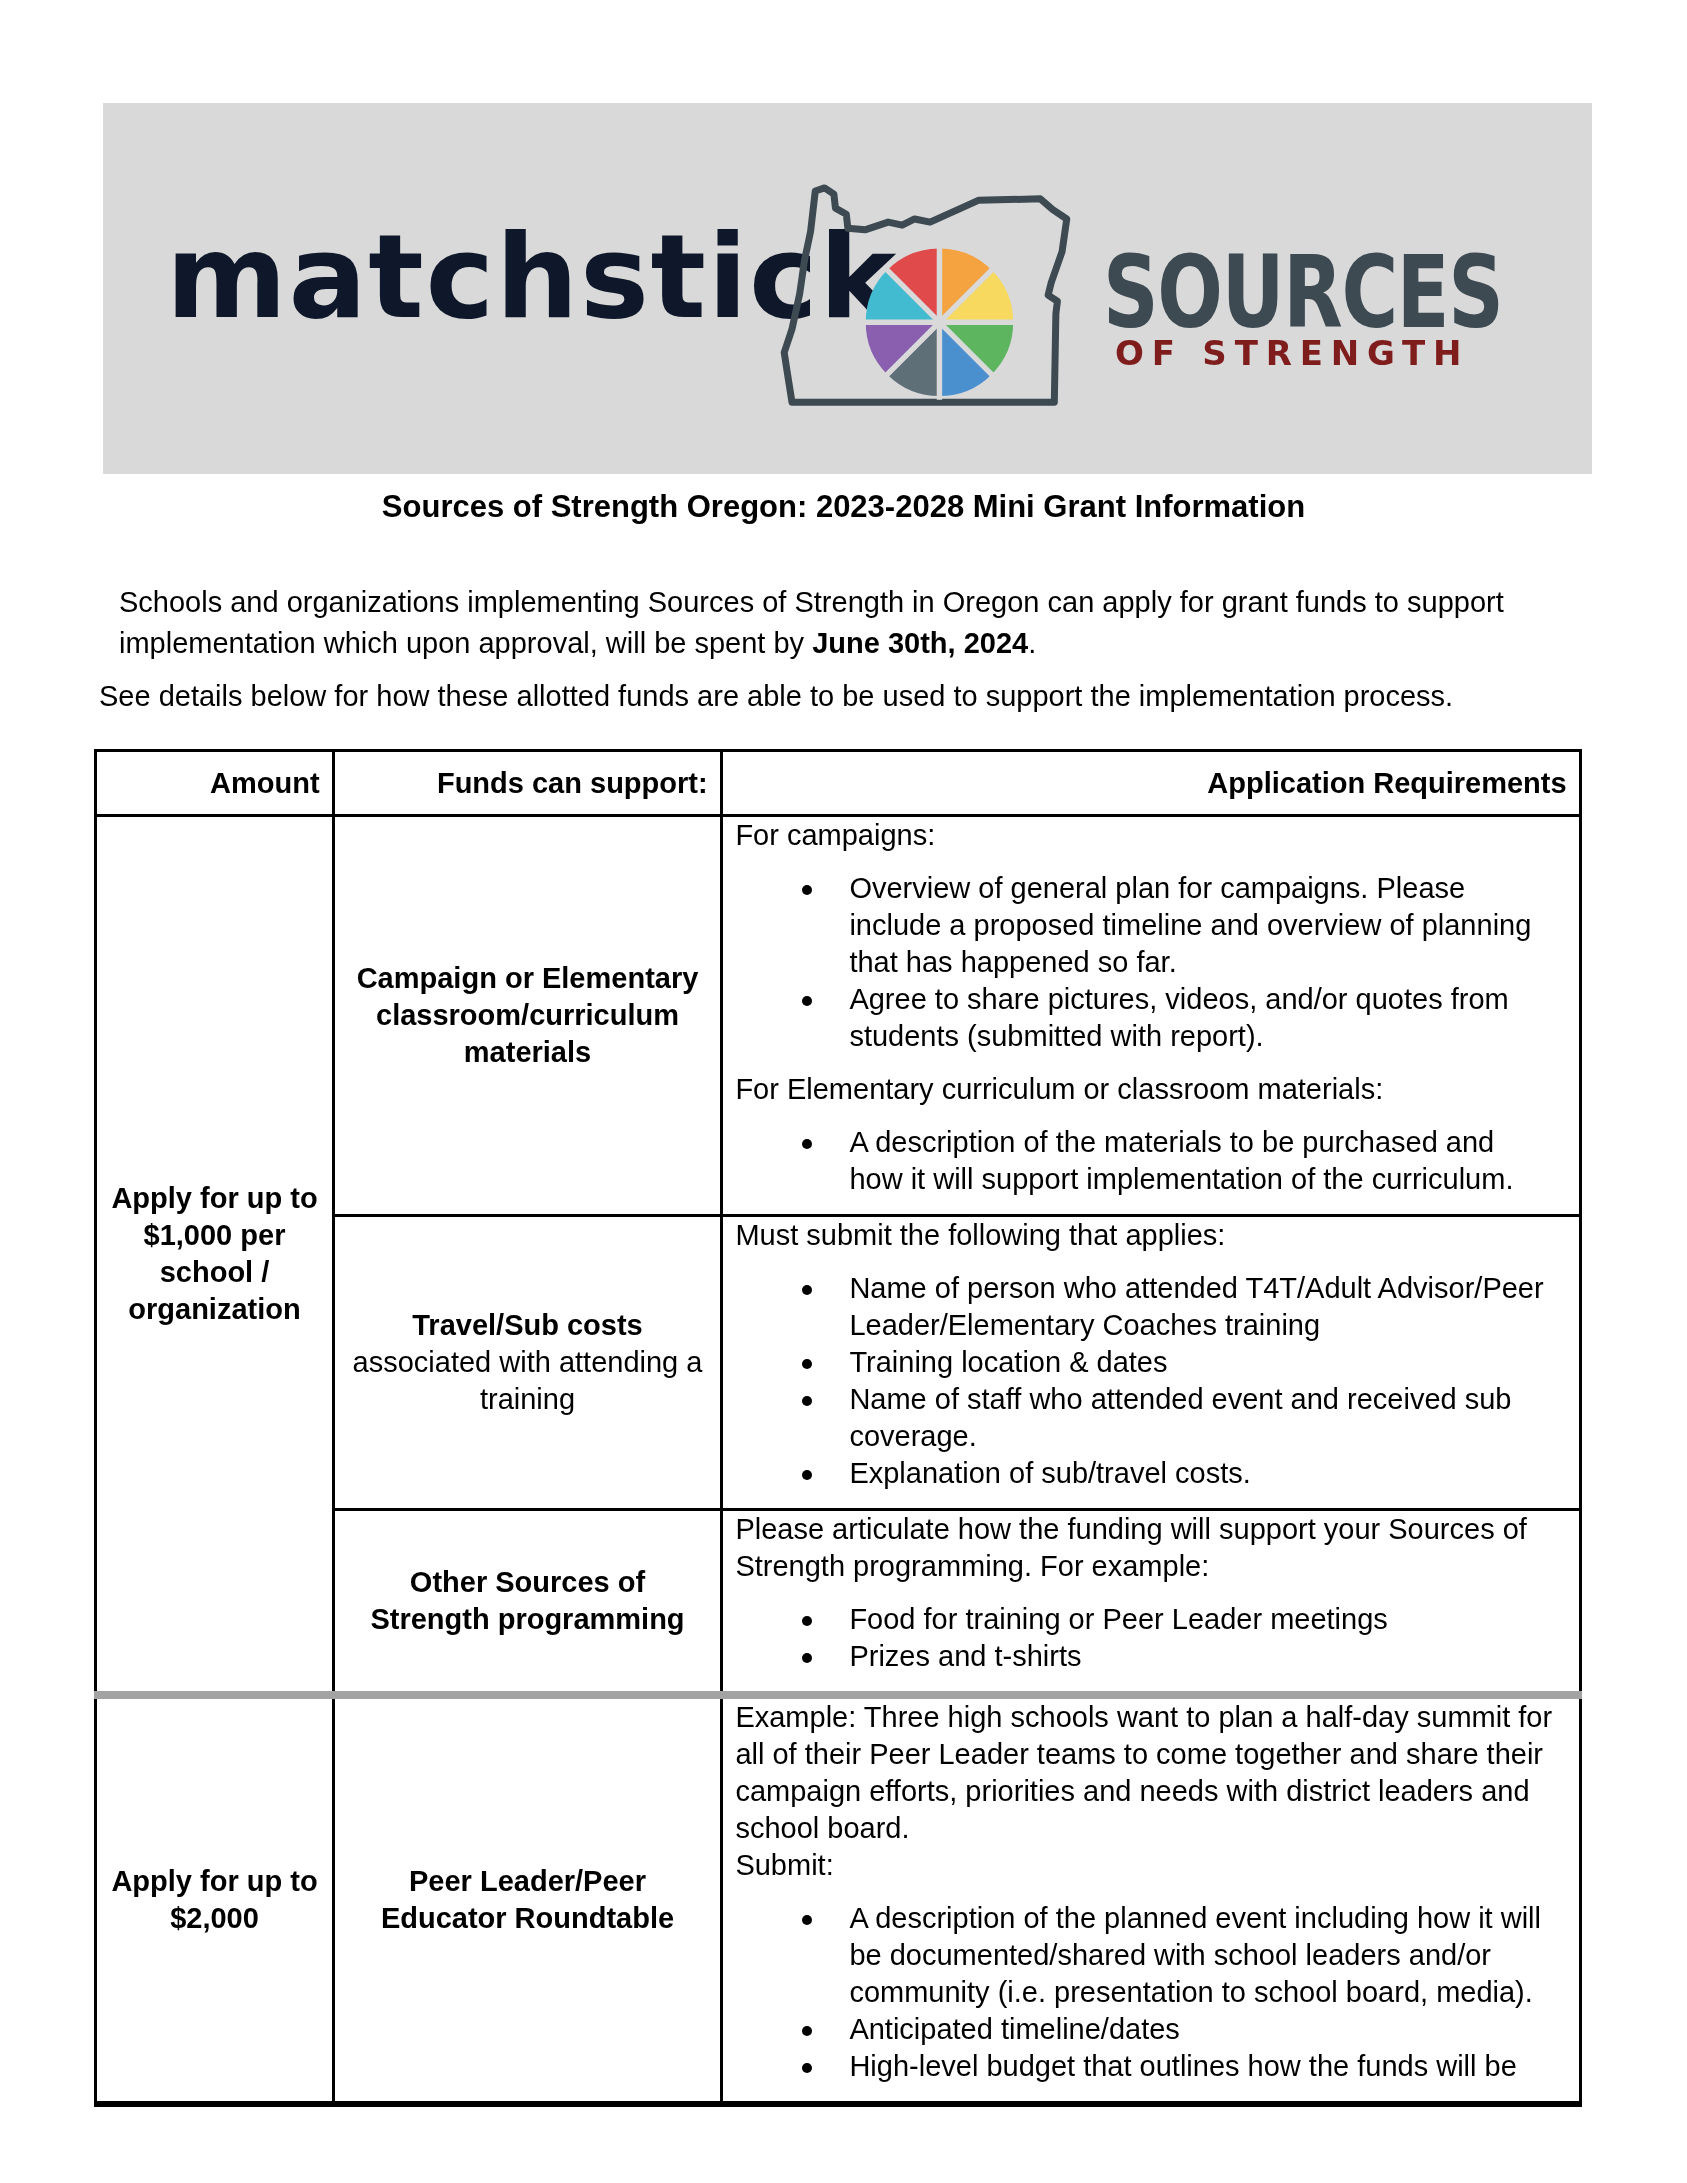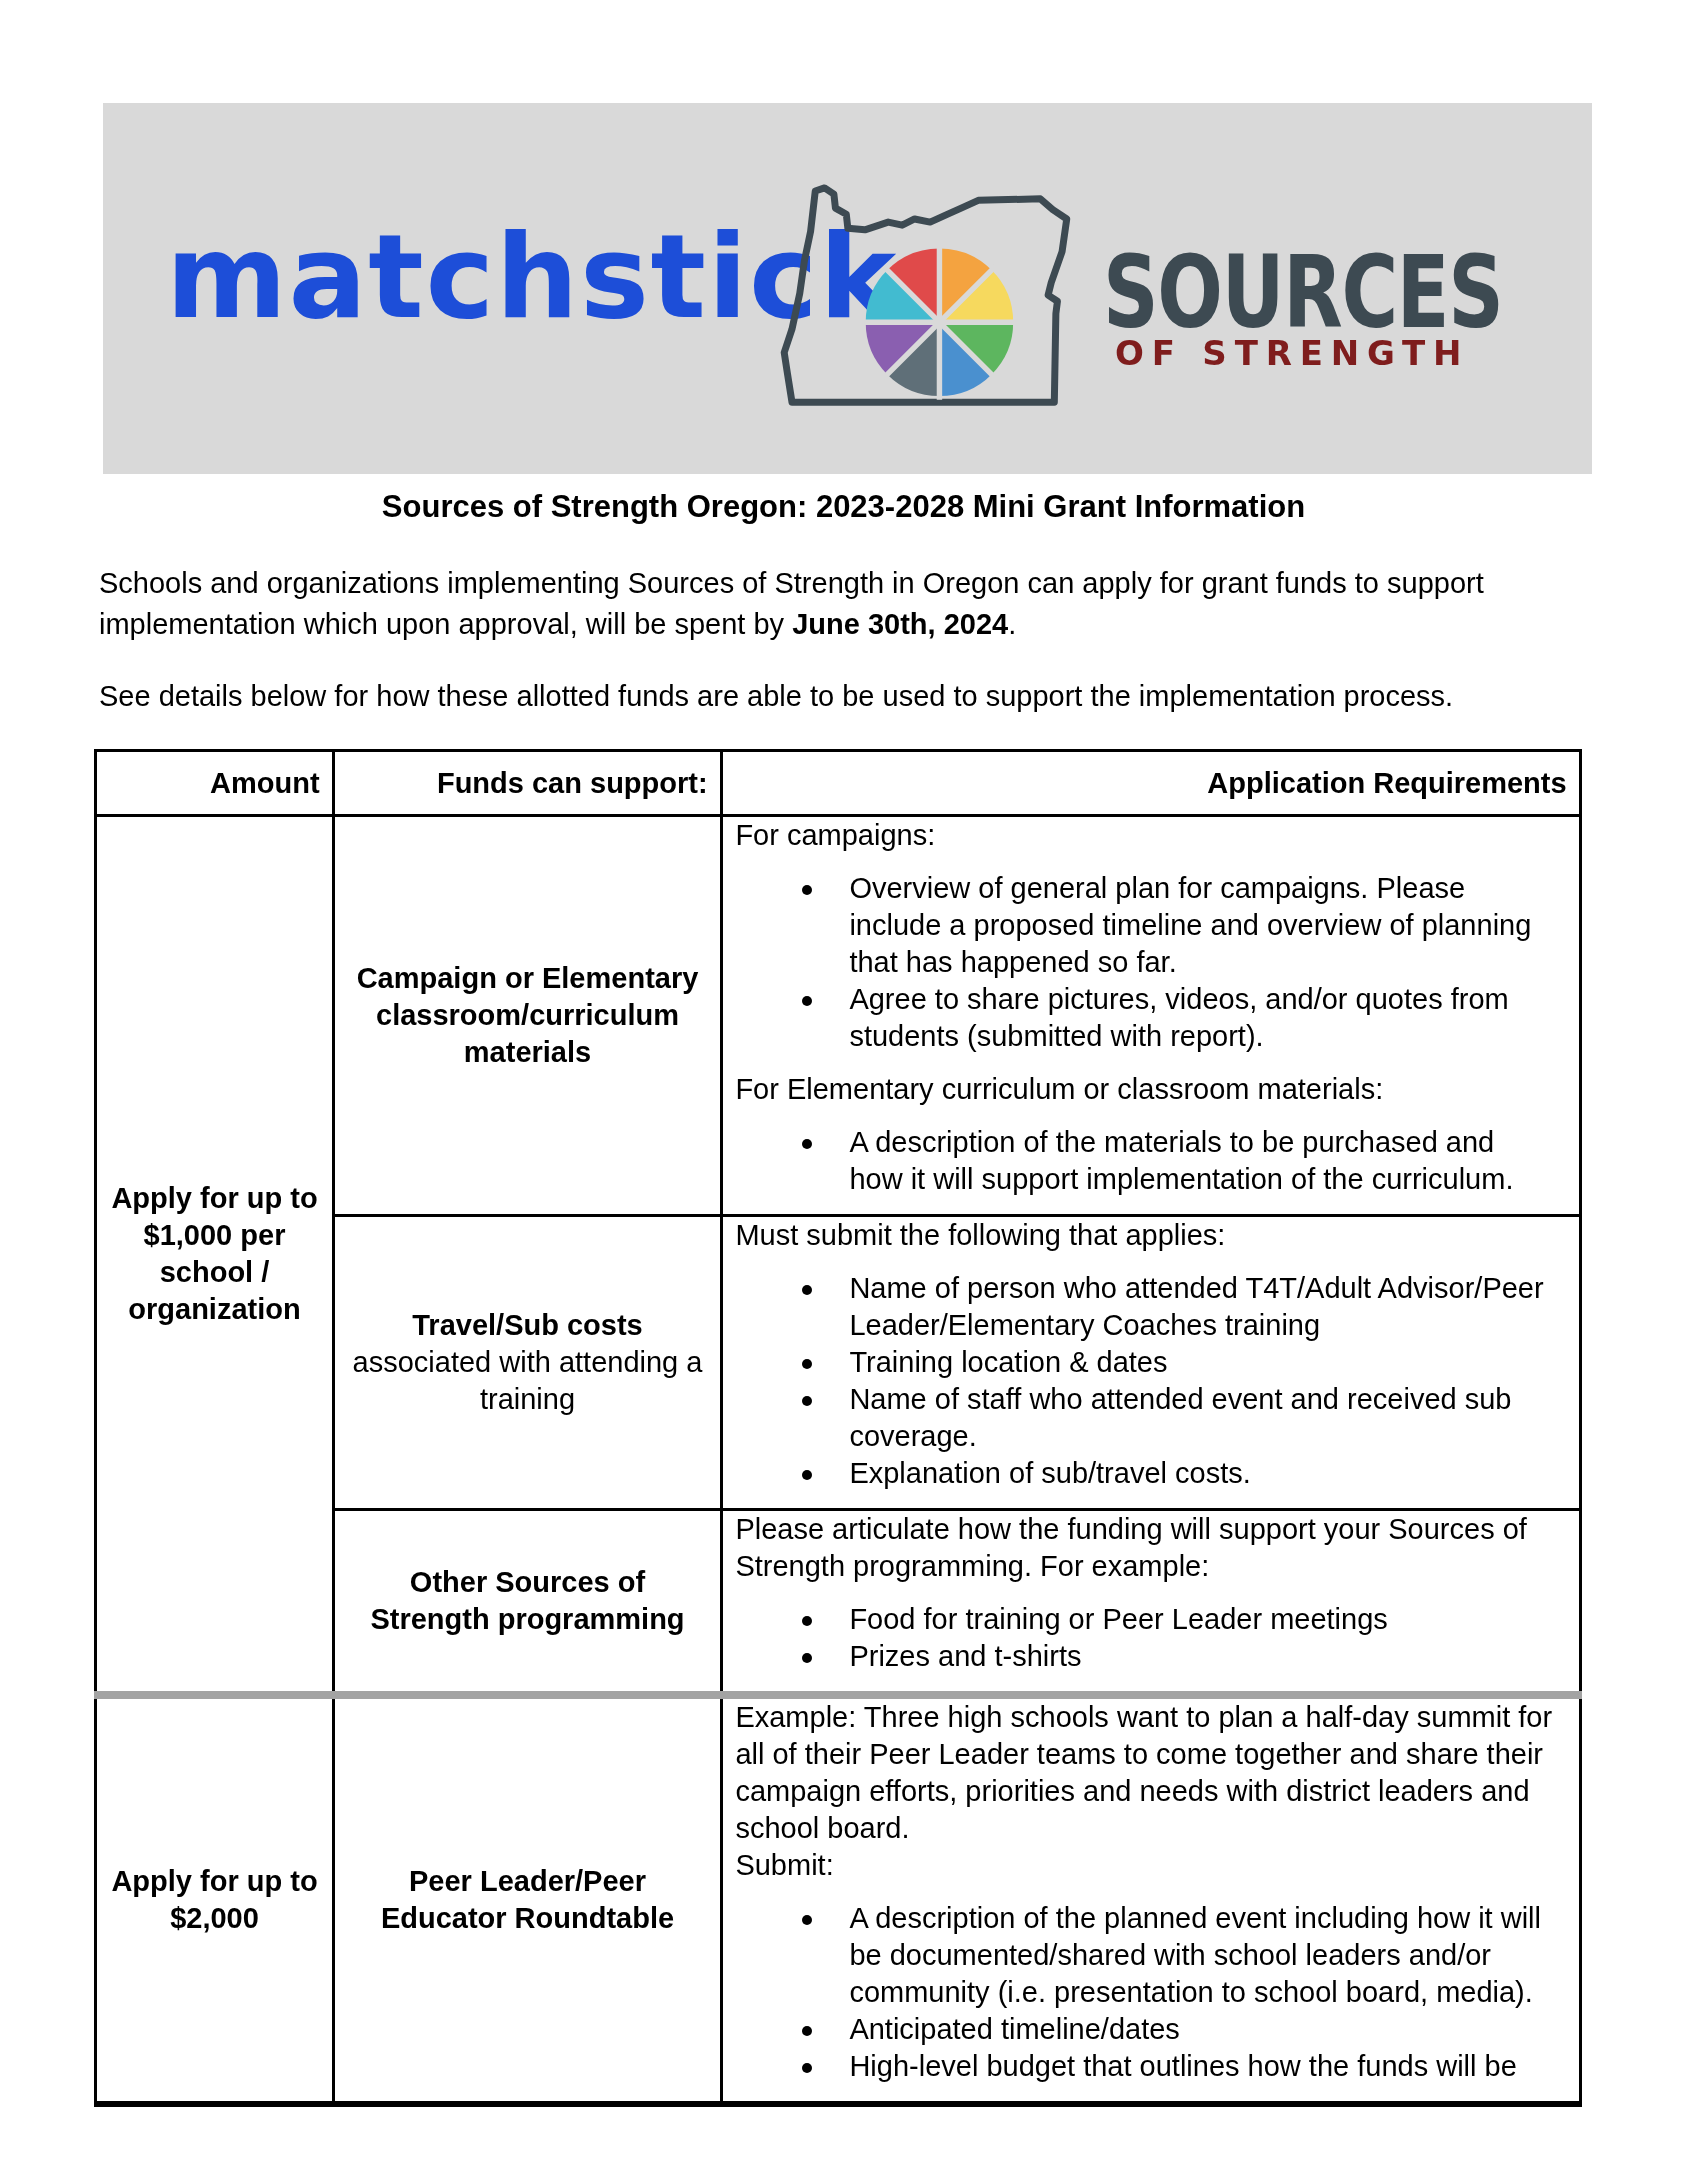--- a/index.html
+++ b/index.html
@@ -8,21 +8,21 @@
     font-family: "Liberation Sans", "DejaVu Sans", sans-serif; color: #000;
   }
   .banner {
     position: absolute; left: 103px; top: 103px; width: 1489px; height: 371px;
     background: #d9d9d9;
   }
   .ms-logo { position: absolute; left: 62px; top: 116px; width: 558px; height: 186px; }
   .ms-word {
     position: absolute; left: 1px; top: 0;
     font-family: "DejaVu Sans", sans-serif; font-size: 116px; font-weight: bold;
-    letter-spacing: 1.6px; color: #1d4ed8; line-height: 1;
+    letter-spacing: 1.6px; color: #0f172a; line-height: 1;
   }
   .ms-sub {
     position: absolute; left: 101px; top: 109px;
     font-family: "DejaVu Sans", sans-serif; font-size: 54px; font-weight: normal;
     letter-spacing: 4.7px; color: #f2a93b; line-height: 1;
   }
   .oregon { position: absolute; left: 675px; top: 74px; width: 326px; height: 233px; }
   .sos-title {
     position: absolute; left: 1000px; top: 140px;
     font-family: "DejaVu Sans", sans-serif; font-weight: bold; font-size: 99px;
@@ -34,21 +34,21 @@
     color: #7f1d1d; letter-spacing: 7.8px; line-height: 1;
   }
 
   .doc-title {
     position: absolute; left: 0; width: 1687px; top: 488px; text-align: center;
     font-size: 31px; font-weight: bold; line-height: 37px;
   }
   .para {
     position: absolute; left: 99px; width: 1520px; font-size: 29px; line-height: 41px;
   }
-  .p1 { top: 563px; }
+  .p1 { top: 582px; margin-left: 20px; }
   .p2 { top: 676px; }
 
   table.grant {
     position: absolute; left: 94px; top: 749px; width: 1485px;
     border-collapse: collapse; table-layout: fixed;
     font-size: 29px; line-height: 37px;
   }
   table.grant td, table.grant th {
     border: 3.9px solid #000; vertical-align: middle; padding: 0 12.4px;
   }

